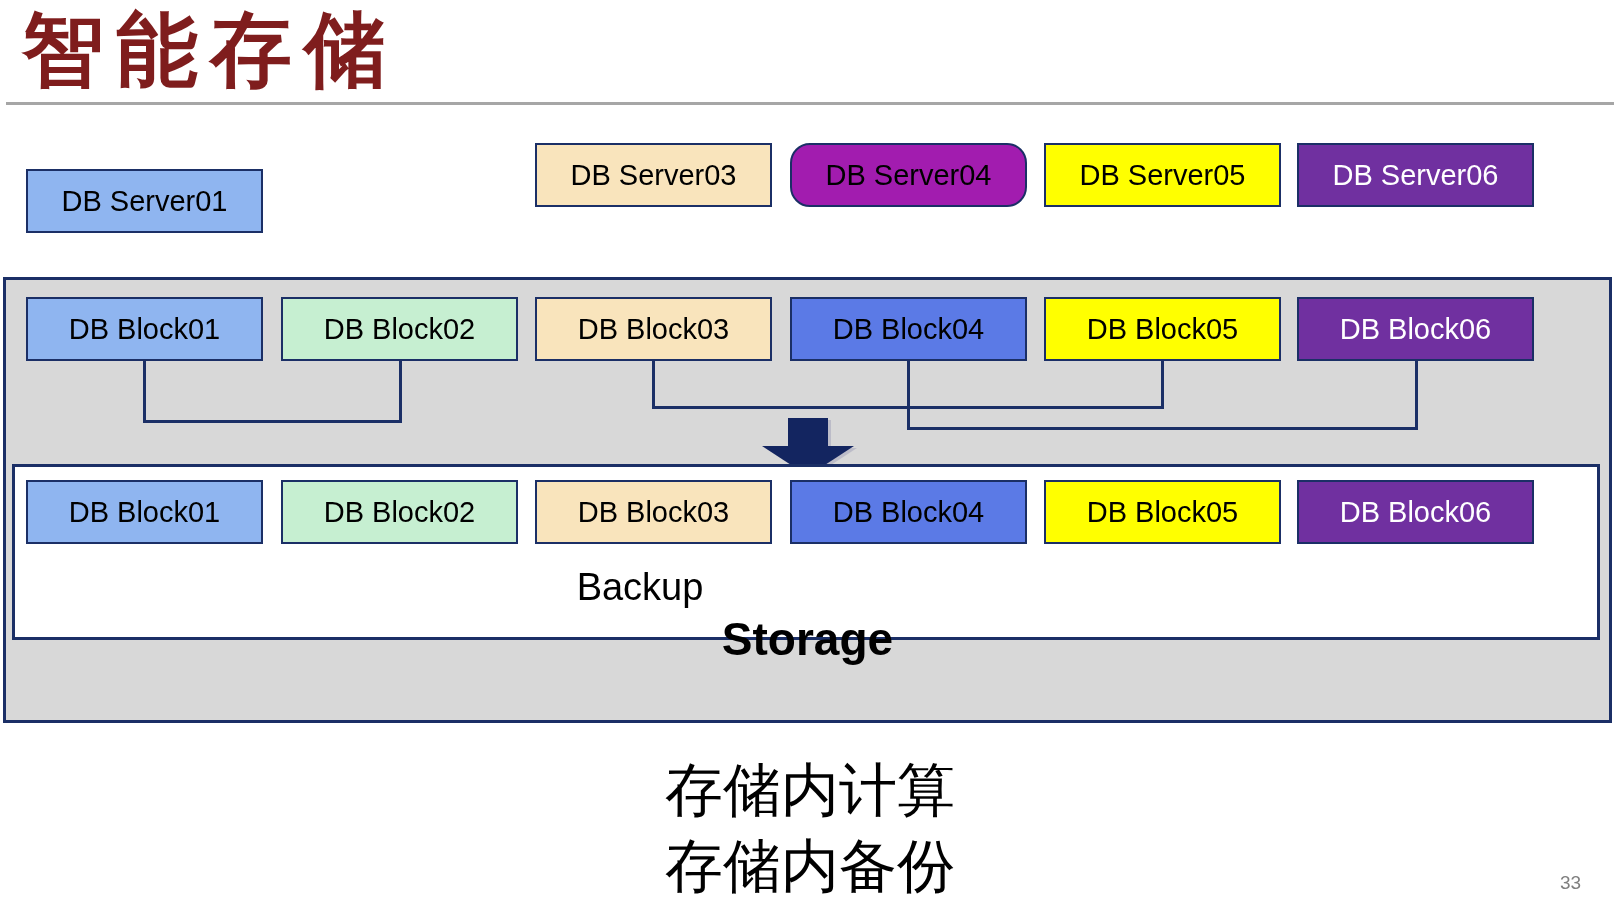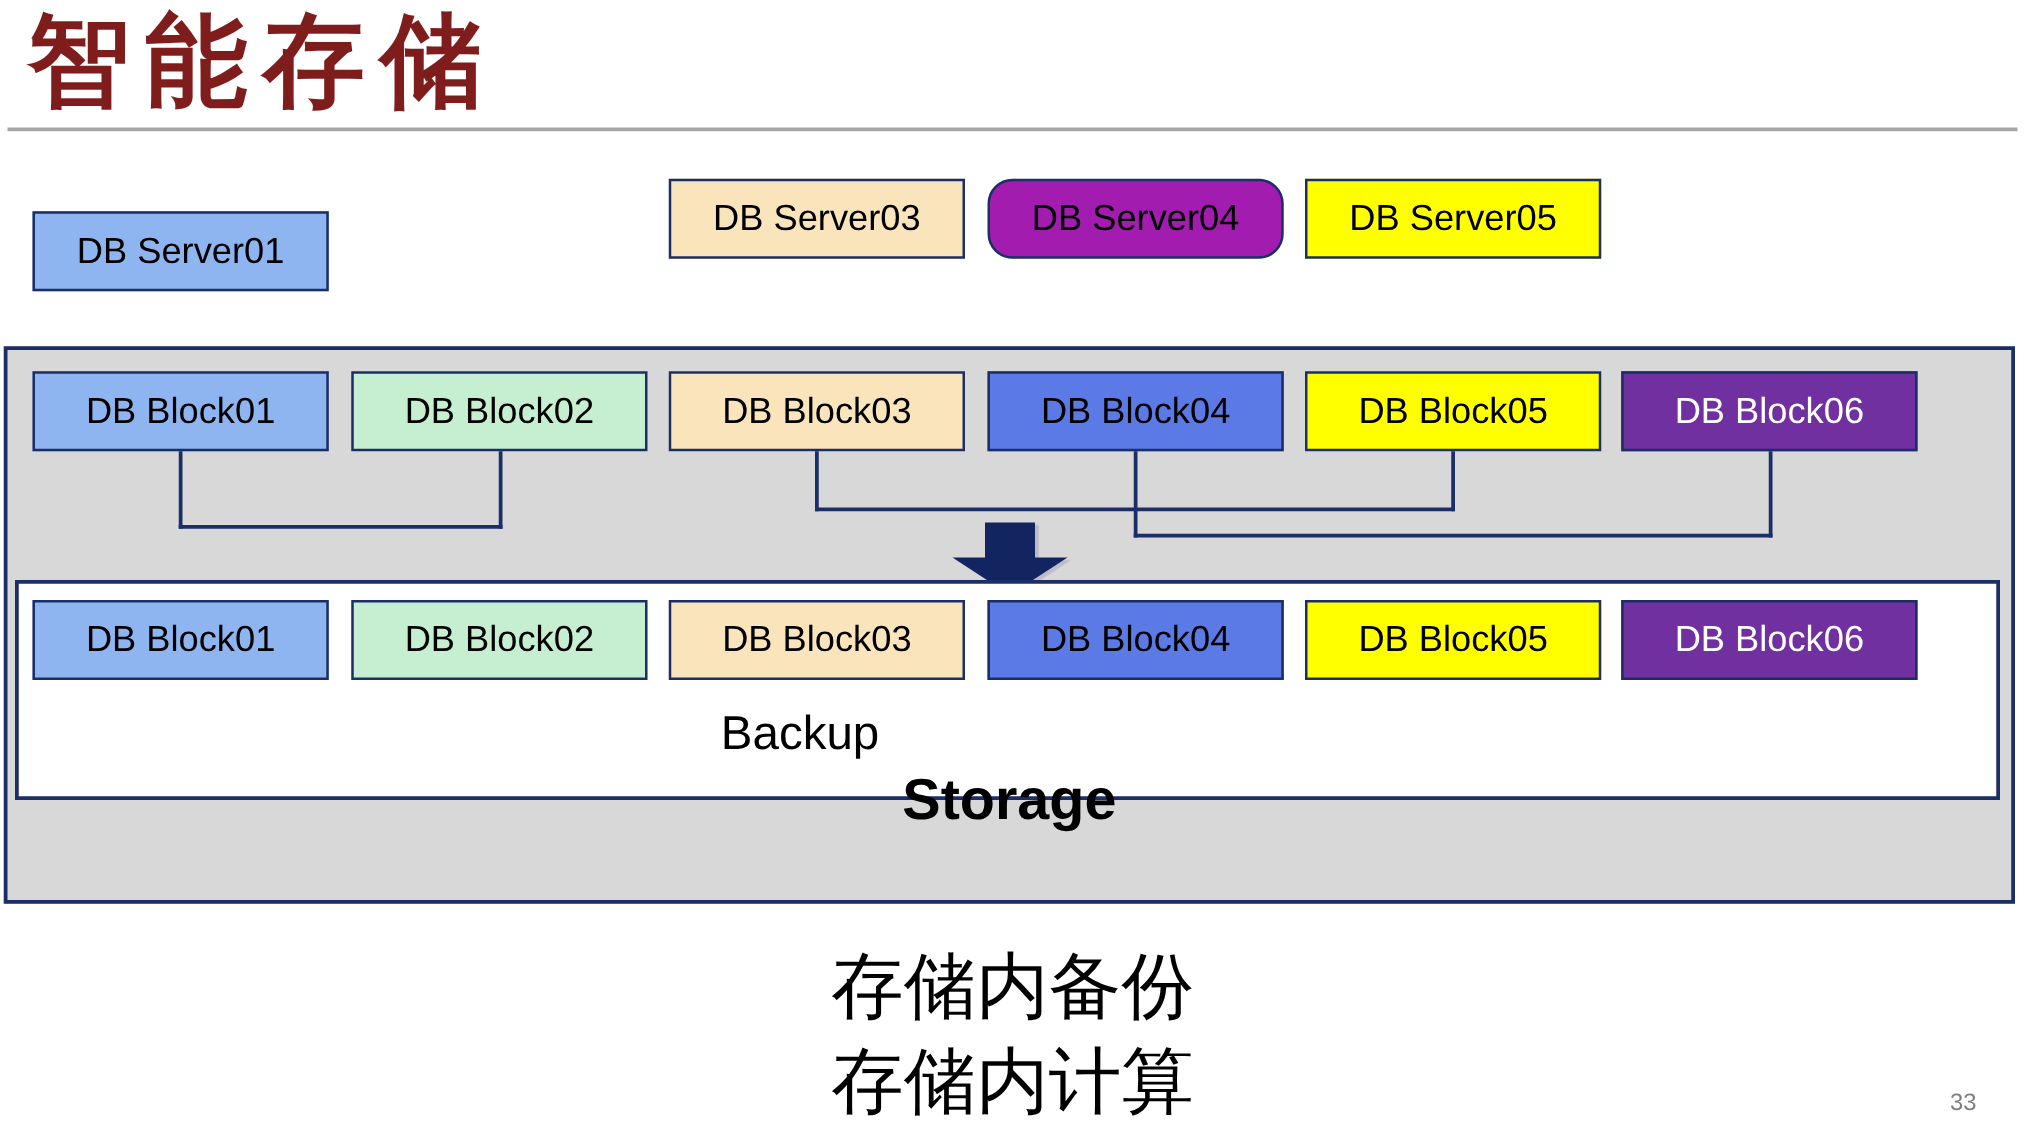--- a/index.html
+++ b/index.html
@@ -65,20 +65,21 @@
 
 <div class="slide">
 
   <div class="title">智能存储</div>
   <div class="title-rule"></div>
 
   <div class="node row-servers col0" style="background: rgb(143, 181, 240); color: rgb(0, 0, 0); margin-top: 26px;">DB Server01</div>
   <div class="node row-servers col2" style="background: rgb(249, 228, 188); color: rgb(0, 0, 0);">DB Server03</div>
   <div class="node row-servers col3" style="background: #a21caf; color: rgb(0, 0, 0); border-radius: 20px;">DB Server04</div>
   <div class="node row-servers col4" style="background: rgb(255, 255, 0); color: rgb(0, 0, 0);">DB Server05</div>
+  <div class="node row-servers col5" style="background: rgb(112, 48, 160); color: rgb(255, 255, 255);">DB Server06</div>
 
   <div class="storage-box"></div>
 
   <div class="node row-blocks-top col0" style="background: rgb(143, 181, 240); color: rgb(0, 0, 0);">DB Block01</div>
   <div class="node row-blocks-top col1" style="background: rgb(198, 239, 209); color: rgb(0, 0, 0);">DB Block02</div>
   <div class="node row-blocks-top col2" style="background: rgb(249, 228, 188); color: rgb(0, 0, 0);">DB Block03</div>
   <div class="node row-blocks-top col3" style="background: rgb(91, 122, 230); color: rgb(0, 0, 0);">DB Block04</div>
   <div class="node row-blocks-top col4" style="background: rgb(255, 255, 0); color: rgb(0, 0, 0);">DB Block05</div>
   <div class="node row-blocks-top col5" style="background: rgb(112, 48, 160); color: rgb(255, 255, 255);">DB Block06</div>
 
@@ -105,19 +106,19 @@
   <div class="node row-blocks-bottom col1" style="background: rgb(198, 239, 209); color: rgb(0, 0, 0);">DB Block02</div>
   <div class="node row-blocks-bottom col2" style="background: rgb(249, 228, 188); color: rgb(0, 0, 0);">DB Block03</div>
   <div class="node row-blocks-bottom col3" style="background: rgb(91, 122, 230); color: rgb(0, 0, 0);">DB Block04</div>
   <div class="node row-blocks-bottom col4" style="background: rgb(255, 255, 0); color: rgb(0, 0, 0);">DB Block05</div>
   <div class="node row-blocks-bottom col5" style="background: rgb(112, 48, 160); color: rgb(255, 255, 255);">DB Block06</div>
 
   <div class="backup-label">Backup</div>
   <div class="storage-label">Storage</div>
 
   <div class="captions">
+    <div>存储内计算</div>
     <div>存储内备份</div>
-    <div>存储内计算</div>
   </div>
 
   <div class="page-number">33</div>
 
 </div>
 
 </body></html>

